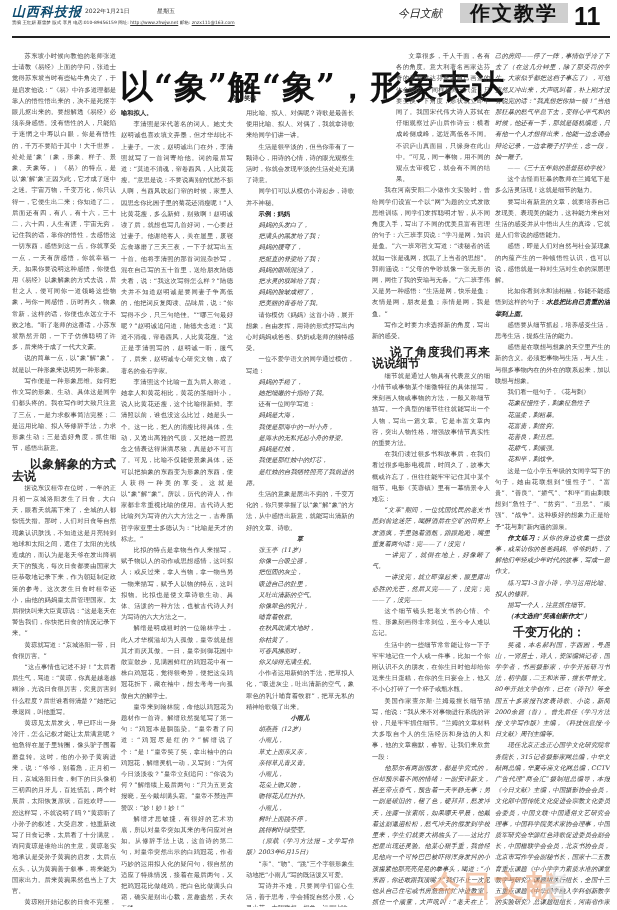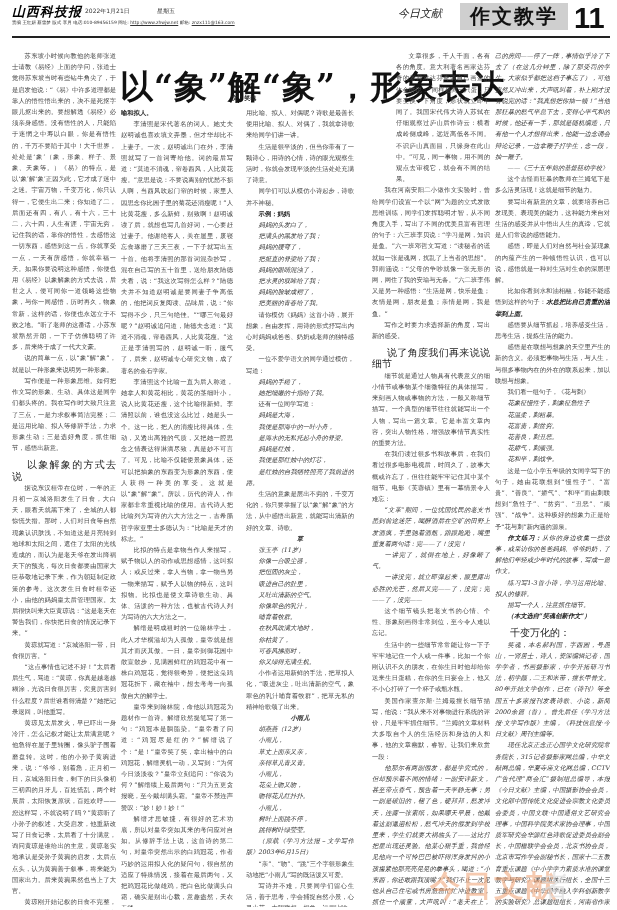--- a/index.html
+++ b/index.html
@@ -1,32 +1,32 @@
 <!DOCTYPE html>
 <html><head>
 <meta charset="utf-8">
 <style>
   html,body{margin:0;padding:0;background:#fff;}
   body{width:617px;height:910px;overflow:hidden;position:relative;font-family:"DejaVu Sans",sans-serif;color:#333;}
   .masthead{position:absolute;left:0;top:0;width:617px;height:24px;}
-  .logo{position:absolute;left:12px;top:3px;font-family:Liberation Sans, sans-serif;font-size:13px;font-weight:bold;color:#000000;letter-spacing:1px;font-style:italic;}
+  .logo{position:absolute;left:12px;top:3px;font-family:Liberation Sans, sans-serif;font-size:13px;font-weight:bold;color:#0c4a6e;letter-spacing:1px;font-style:italic;}
   .date{position:absolute;left:85px;top:7px;font-size:6px;color:#333;}
   .weekday{position:absolute;left:157px;top:7px;font-size:6px;color:#333;}
   .credits{position:absolute;left:12px;top:20px;font-size:4.5px;color:#333;white-space:nowrap;}
   .credits a{color:#333;text-decoration:underline;}
   .brand{position:absolute;left:398px;top:6px;font-family:"DejaVu Serif",serif;font-style:italic;font-size:11px;color:#222;}
-  .section-box{position:absolute;left:460px;top:3px;width:108px;height:27px;background:#cfcfcf;display:flex;align-items:center;justify-content:center;font-size:20px;font-weight:bold;color:#111;letter-spacing:2px;}
-  .page-no{position:absolute;left:574px;top:2px;font-size:29px;font-weight:bold;color:#111;font-family:"Liberation Sans",sans-serif;}
+  .section-box{position:absolute;left:460px;top:3px;width:108px;height:20px;background:#cfcfcf;display:flex;align-items:center;justify-content:center;font-size:20px;font-weight:bold;color:#111;letter-spacing:2px;}
+  .page-no{position:absolute;left:574px;top:2px;font-size:25px;font-weight:bold;color:#111;font-family:"Liberation Sans",sans-serif;}
   .rule{position:absolute;left:12px;top:36px;width:598px;height:2px;background:#222;}
   .headline{position:absolute;left:120px;top:65px;font-family:"DejaVu Serif",serif;font-weight:bold;font-size:33px;color:#111;white-space:nowrap;letter-spacing:1px;}
   .byline{position:absolute;left:232px;top:94px;font-size:6px;font-weight:bold;color:#222;}
   .col{position:absolute;font-size:6.3px;line-height:11.2px;color:#444;text-align:justify;}
   .col p{margin:0;text-indent:2em;}
   .col .noind{text-indent:0;}
-  .col h4{margin:6px 0 0;font-size:10px;font-weight:normal;color:#222;text-indent:1.5em;}
+  .col h4{margin:6px 0 0;font-size:12px;font-weight:bold;color:#222;text-indent:1.5em;}
   .poem{font-family:"DejaVu Serif",serif;font-style:italic;color:#333;}
   .poem p{text-indent:2em;}
   .poem-title{text-align:center;text-indent:0 !important;font-weight:bold;}
   .bold{font-weight:bold;color:#222;}
   .watermark{position:absolute;left:430px;top:866px;font-size:30px;font-weight:bold;color:#f0a070;opacity:.55;letter-spacing:2px;}
   .watermark2{position:absolute;left:540px;top:866px;font-size:30px;color:#ddd;opacity:.7;}
 </style>
 </head>
 <body>
 

